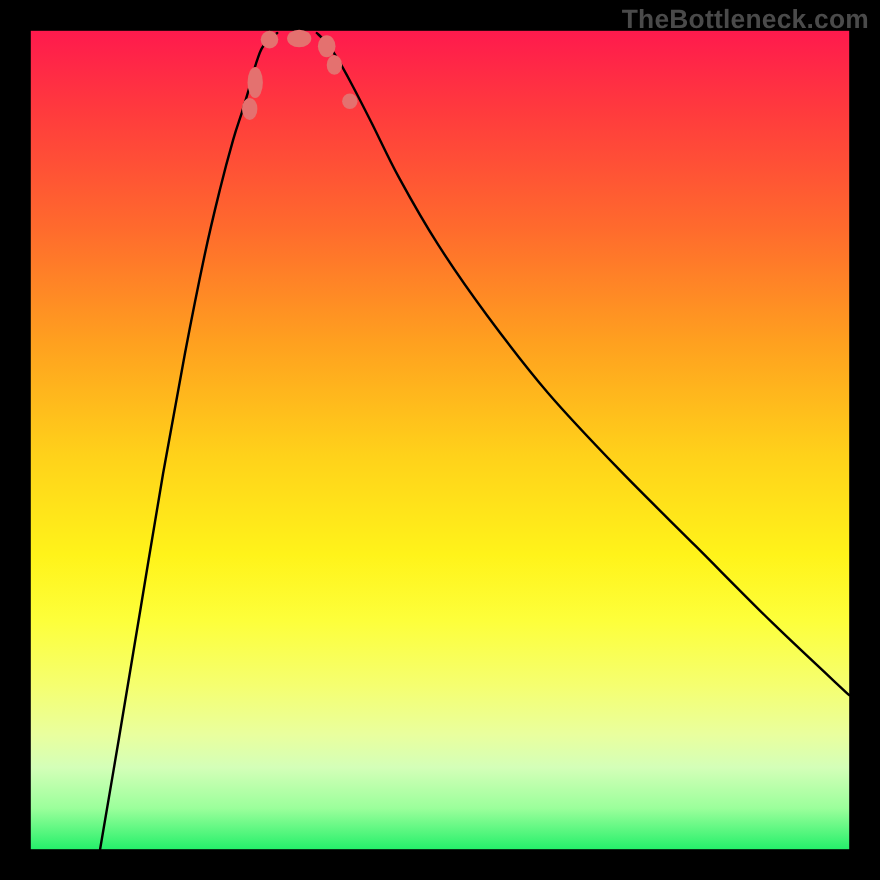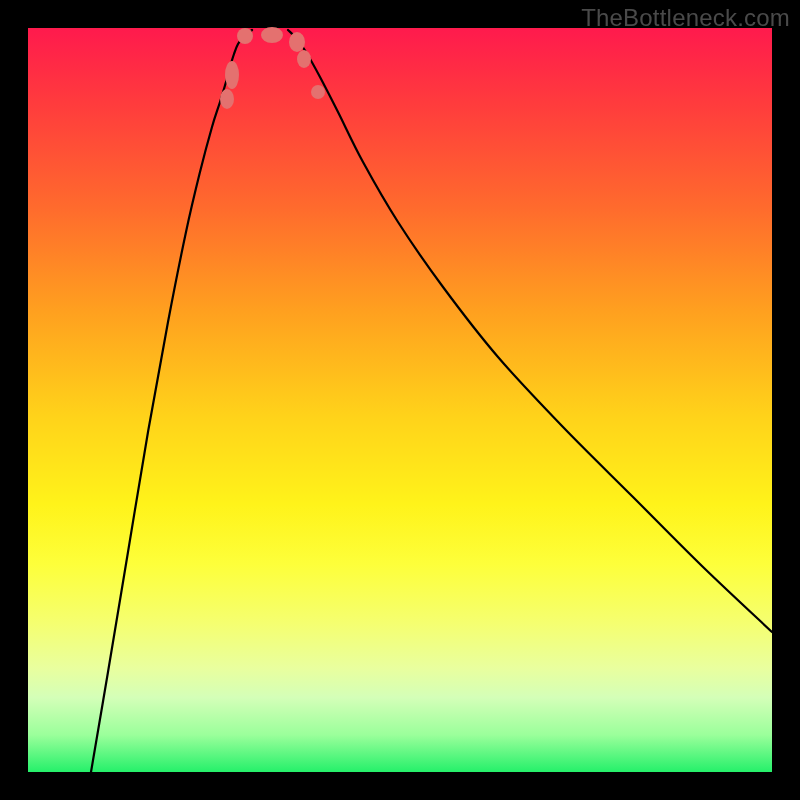--- a/index.html
+++ b/index.html
@@ -36,21 +36,21 @@
       #d4ffb8 90%,
       #9bff9b 95%,
       #25f06a 100%);
   }
   .watermark {
     position: absolute;
     top: 4px;
     right: 10px;
     color: #4a4a4a;
     font-size: 24px;
-    font-weight: 400;
+    font-weight: 700;
     letter-spacing: 0.2px;
     user-select: none;
   }
   svg.curves {
     position: absolute;
     left: 0;
     top: 0;
     width: 744px;
     height: 744px;
     overflow: visible;

